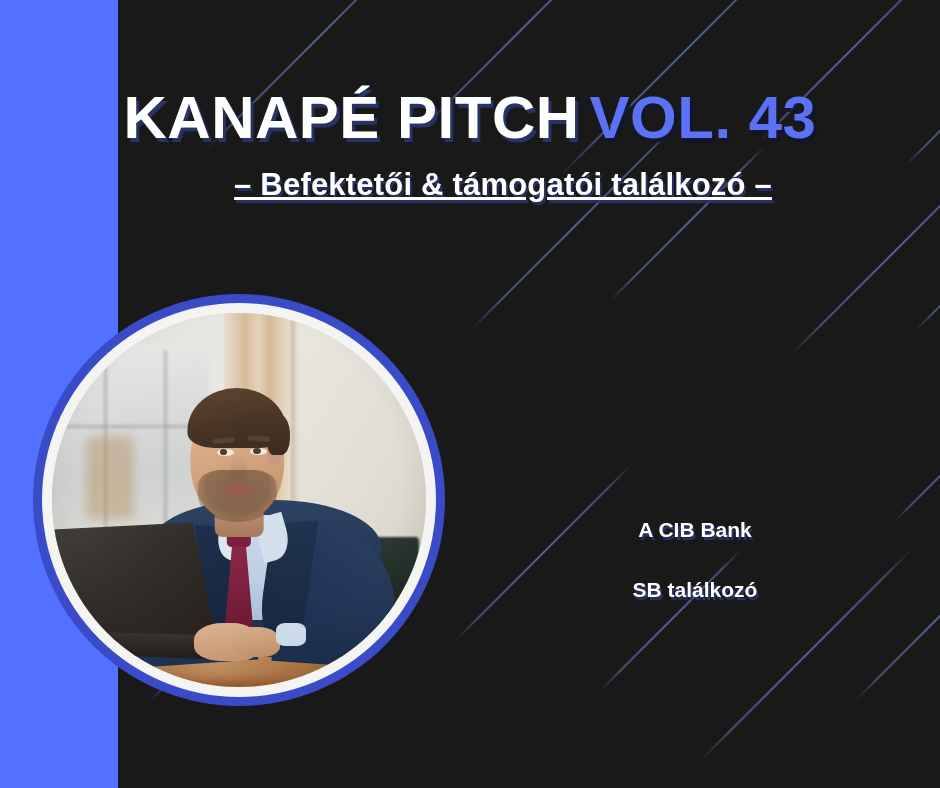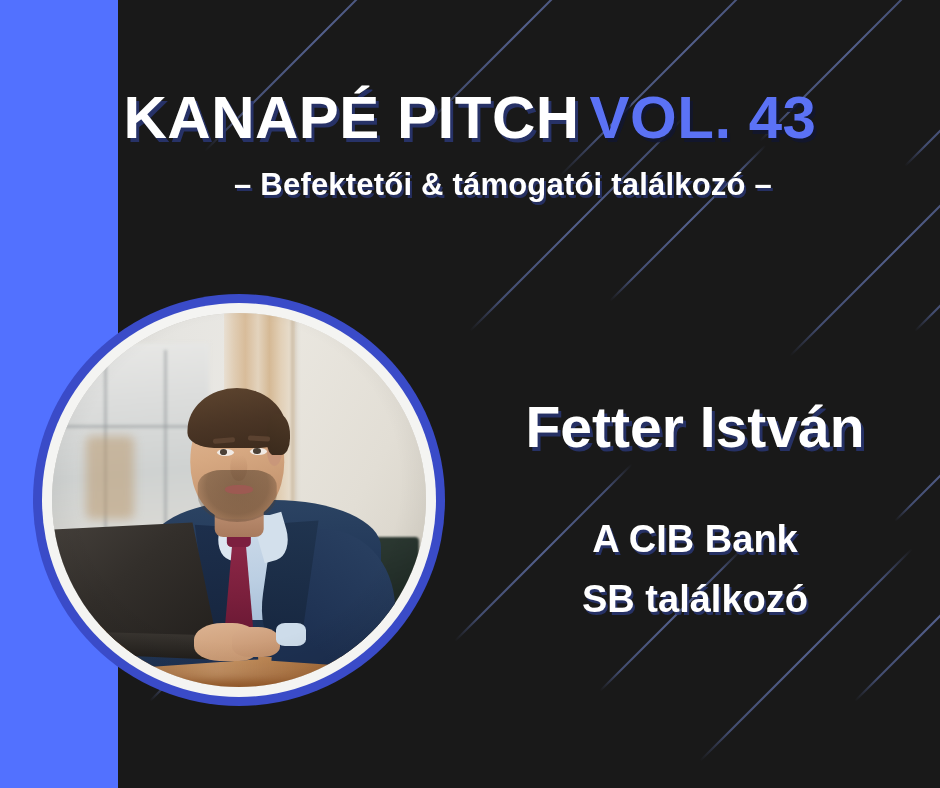--- a/index.html
+++ b/index.html
@@ -78,20 +78,21 @@
     width: 940px;
     text-align: center;
     white-space: nowrap;
     font-size: 31px;
     font-weight: 700;
     color: #ffffff;
     text-shadow: 2px 3px 0 rgba(40,52,110,0.85);
     letter-spacing: 0.2px;
     padding-left: 66px;
     box-sizing: border-box;
+    text-decoration: underline;
   }
 
   
   .portrait-wrap {
     position: absolute;
     left: 33px;
     top: 294px;
     width: 412px;
     height: 412px;
     border-radius: 50%;
@@ -357,21 +358,21 @@
     color: #ffffff;
     text-shadow: 3px 4px 0 rgba(40,52,110,0.9);
     line-height: 1.05;
   }
   .speaker-role {
     position: absolute;
     left: 460px;
     width: 470px;
     text-align: center;
     white-space: nowrap;
-    font-size: 38px;
+    font-size: 21px;
     font-weight: 700;
     color: #ffffff;
     text-shadow: 2px 3px 0 rgba(40,52,110,0.9);
   }
   .role-1 { top: 518px; }
   .role-2 { top: 578px; }
 </style>
 </head>
 <body>
 
@@ -450,17 +451,16 @@
         <div class="ph-laptop-lid"></div>
         <div class="ph-laptop-base"></div>
         <div class="ph-hand"></div>
         <div class="ph-hand2"></div>
         <div class="ph-cuff"></div>
         <div class="photo-vignette"></div>
       </div>
     </div>
   </div>
 
-  <div class="speaker-name">Fetter István</div>
   <div class="speaker-role role-1">A CIB Bank</div>
   <div class="speaker-role role-2">SB találkozó</div>
 
 </div>
 
 </body></html>

